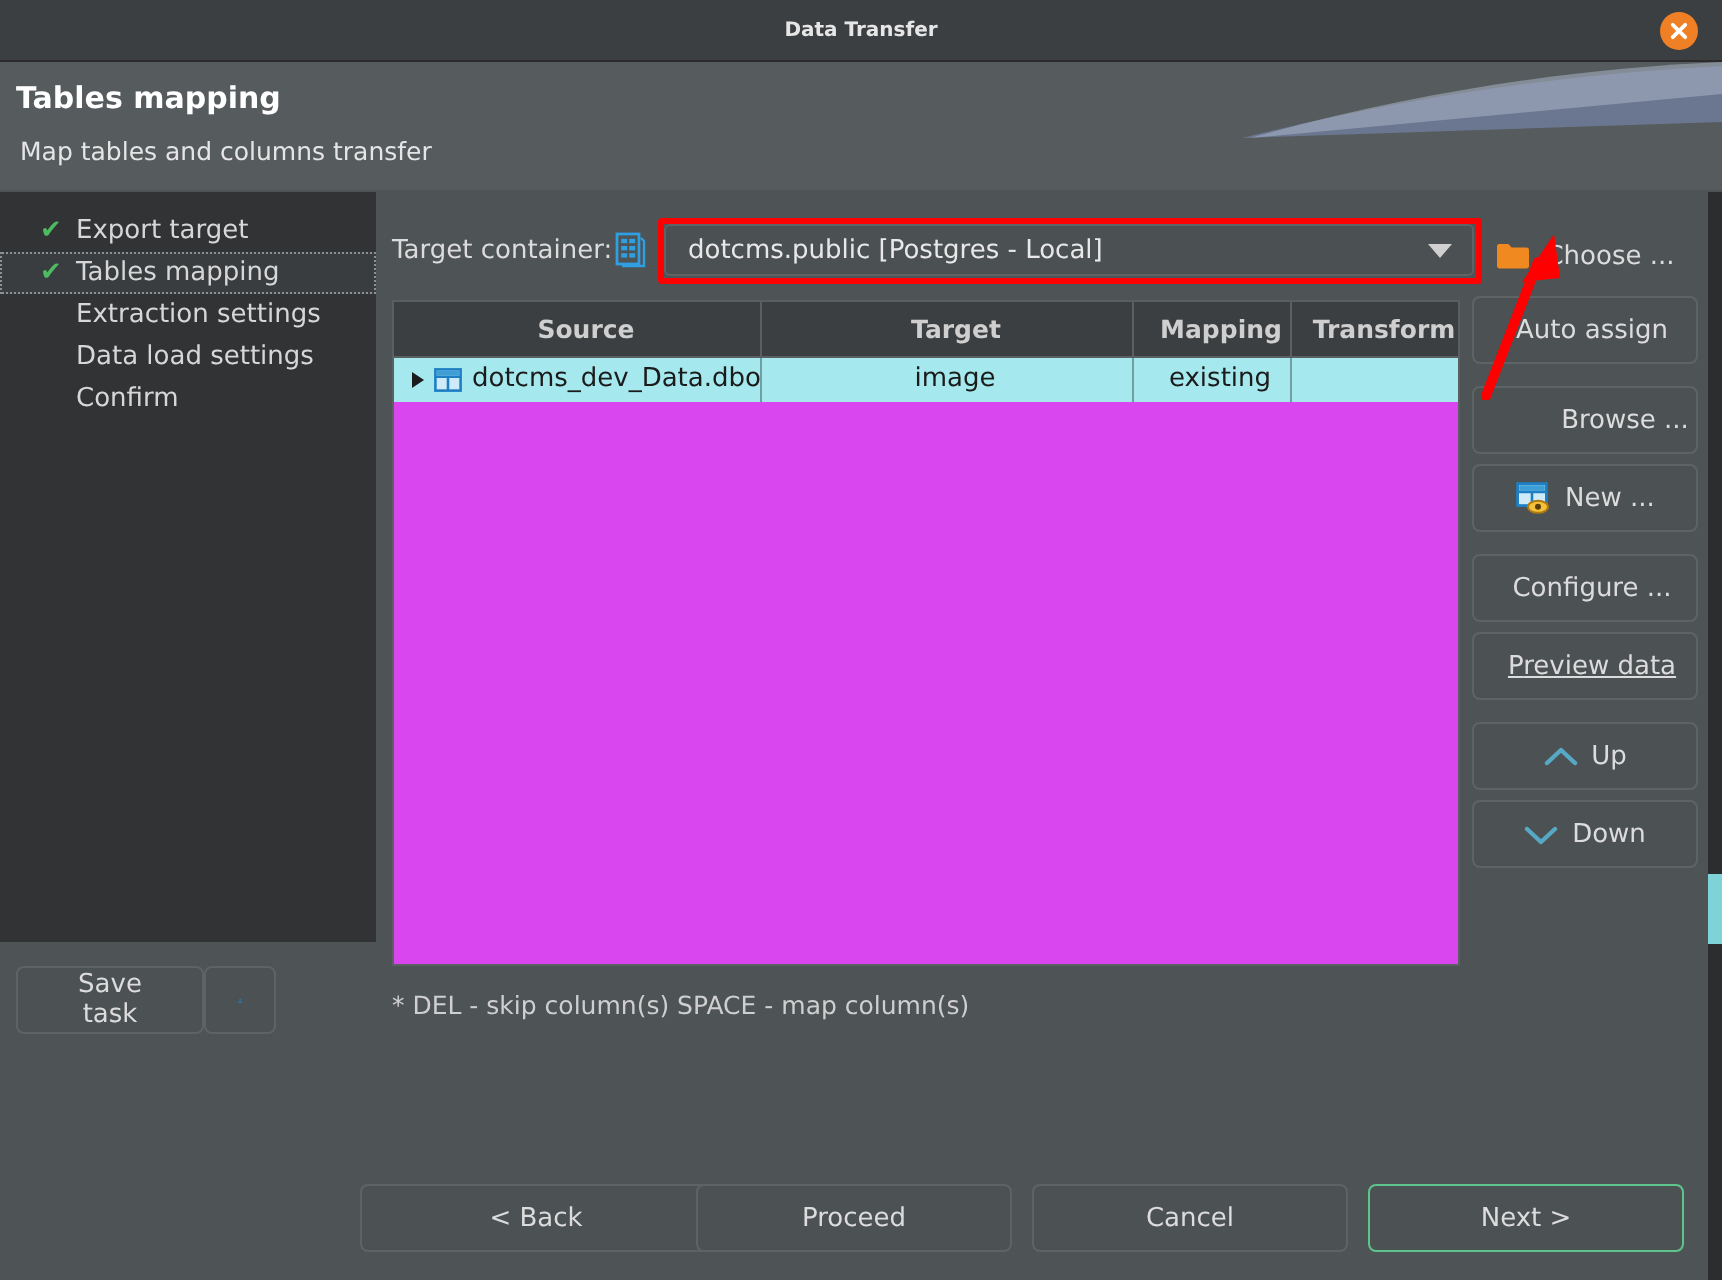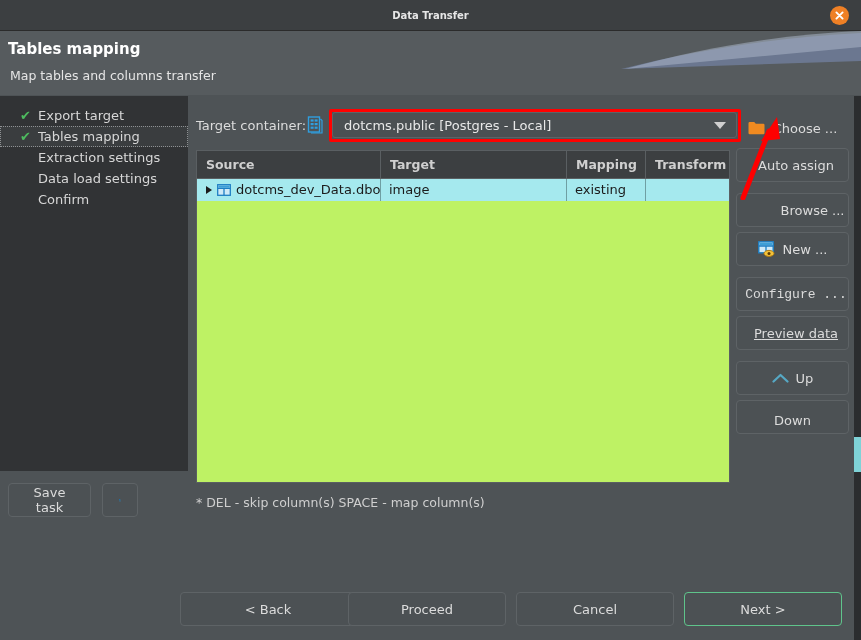--- a/index.html
+++ b/index.html
@@ -79,21 +79,21 @@
     border-radius:4px;
     color:#dcdcdc;
     font-family:"DejaVu Sans","Liberation Sans",sans-serif;
     font-size:13px;
     cursor:pointer;
     display:flex; align-items:center; justify-content:center;
     gap:7px;
     padding:16px;
   }
 
-  #save-task-btn { position:absolute; left:8px; top:483px; width:83px; height:32px; }
+  #save-task-btn { position:absolute; left:8px; top:483px; width:94px; height:32px; }
   #save-task-icon-btn { position:absolute; left:102px; top:483px; width:36px; height:32px; }
 
   
   .target-label {
     position:absolute; left:196px; top:118px;
     font-size:13px; color:#dcdcdc;
   }
   #target-container-icon {
     position:absolute; left:307px; top:116px; width:17px; height:18px;
   }
@@ -118,22 +118,23 @@
   }
   .combo-highlight {
     position:absolute; left:329px; top:109px; width:412px; height:33px;
     border:3px solid #ff0000; border-radius:2px;
     pointer-events:none;
   }
 
   
   .table-wrap {
     position:absolute; left:196px; top:150px; width:534px; height:333px;
-    background:#bef264;
+    background:#d946ef;
     border:1px solid #5a5f62;
+    text-align:center;
   }
   .thead { display:flex; height:28px; background:#3c3f41; border-bottom:1px solid #5a5f62; }
   .th {
     height:27px; line-height:27px;
     font-size:12.5px; font-weight:bold; color:#cfcfcf;
     padding-left:9px;
     border-right:1px solid #5a5f62;
     white-space:nowrap; overflow:hidden;
     cursor:pointer;
   }
@@ -324,21 +325,21 @@
   <svg width="18" height="16" viewBox="0 0 18 16">
     <rect x="0.8" y="0.8" width="14.4" height="11" fill="#cfeaf8" stroke="#1e7fc4" stroke-width="1.4"></rect>
     <rect x="1.6" y="1.6" width="12.8" height="2.8" fill="#3d9fd6"></rect>
     <path d="M0.8 5.0 L15.2 5.0 M8 5.0 L8 11.8" stroke="#1e7fc4" stroke-width="1.3"></path>
     <ellipse cx="11" cy="12.4" rx="5" ry="3" fill="#f4c23a" stroke="#b07c12" stroke-width="1"></ellipse>
     <circle cx="11" cy="12.4" r="1.5" fill="#5a3c05"></circle>
   </svg>
   <span class="rlabel">New ...</span>
 </button>
 
-<button class="btn rbtn" style="top:277px;font-family:Liberation Mono, monospace;">
+<button class="btn rbtn" style="top:277px;">
   <svg width="17" height="15" viewBox="0 0 17 15">
     <path d="M0.5 2.4 A1.2 1.2 0 0 1 1.7 1.2 H6 L7.5 3 H15 A1.2 1.2 0 0 1 16.2 4.2 V12.6 A1.2 1.2 0 0 1 15 13.8 H1.7 A1.2 1.2 0 0 1 0.5 12.6 Z" fill="#f08a20"></path>
     <rect x="3" y="5.4" width="8" height="1.3" fill="#ffffff"></rect>
     <rect x="3" y="8" width="8" height="1.3" fill="#ffffff"></rect>
     <rect x="3" y="10.6" width="5" height="1.3" fill="#ffffff"></rect>
   </svg>
   <span class="rlabel">Configure ...</span>
 </button>
 
 <button class="btn rbtn" style="top:316px;text-decoration:underline;">
@@ -350,21 +351,21 @@
   <span class="rlabel"><u>P</u><span>review data</span></span>
 </button>
 
 <button class="btn rbtn" style="top:361px;">
   <svg width="17" height="11" viewBox="0 0 17 11">
     <path d="M1.5 8.5 L8.5 2 L15.5 8.5" stroke="#56a8c4" stroke-width="2.2" fill="none" stroke-linecap="round" stroke-linejoin="round"></path>
   </svg>
   <span class="rlabel">Up</span>
 </button>
 
-<button class="btn rbtn" style="top:400px;flex-direction:column;">
+<button class="btn rbtn" style="top:400px;">
   <svg width="17" height="11" viewBox="0 0 17 11">
     <path d="M1.5 2.5 L8.5 9 L15.5 2.5" stroke="#56a8c4" stroke-width="2.2" fill="none" stroke-linecap="round" stroke-linejoin="round"></path>
   </svg>
   <span class="rlabel">Down</span>
 </button>
 
 <svg class="arrow-anno" viewBox="0 0 80 95">
   <path d="M18 93 L44 26" stroke="#ff0000" stroke-width="5" stroke-linecap="round"></path>
   <path d="M52 12 L36 36 L55 34 Z" fill="#ff0000"></path>
 </svg>

